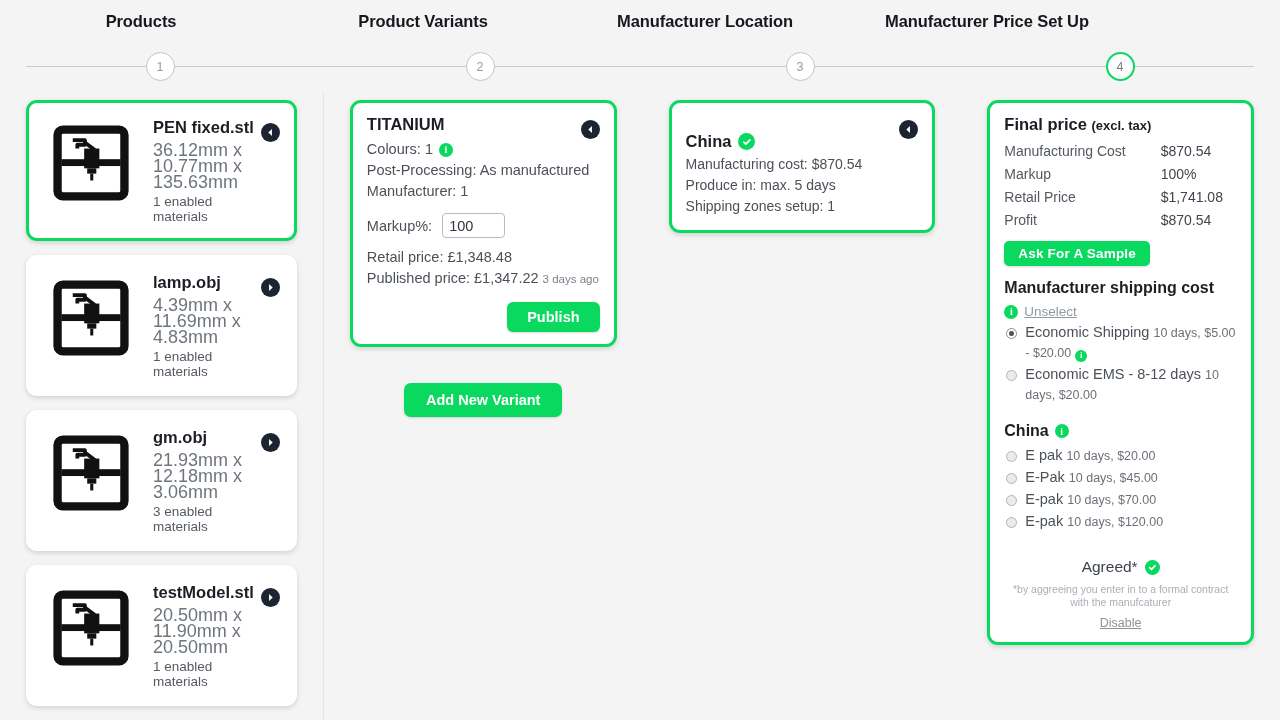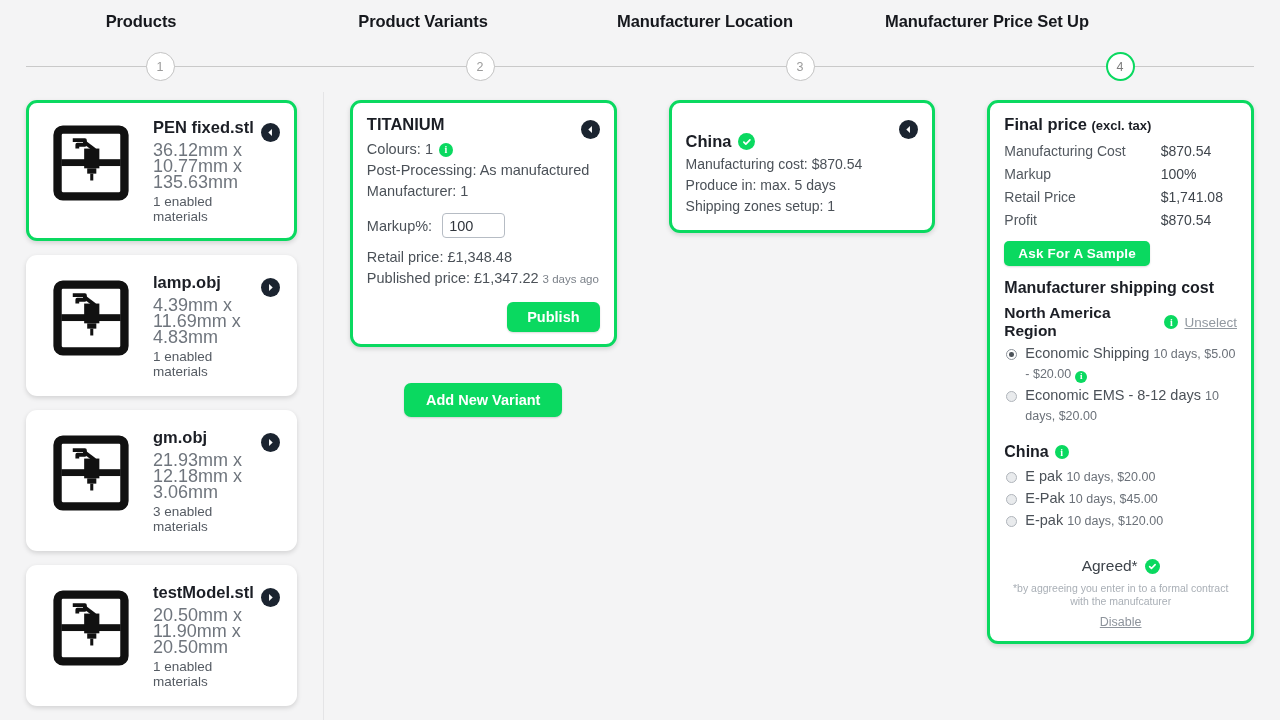--- a/index.html
+++ b/index.html
@@ -348,21 +348,20 @@
                 <td class="val">$870.54</td>
               </tr>
             </tbody>
         </table>
 
         <button class="btn-green btn-sample">Ask For A Sample</button>
 
         <div class="ship-head">Manufacturer shipping cost</div>
 
         <div class="region-row">
-          <span class="region-name">North America Region</span>
           <span class="badge-i">i</span>
           <span class="unselect-link">Unselect</span>
         </div>
 
         <div id="region-options">
             <div class="opt-row">
               <span class="radio checked"></span>
               <span class="opt-text"><span>Economic Shipping</span> <span class="opt-meta">10 days, $5.00 - $20.00</span> <span class="badge-i sm">i</span></span>
             </div>
             <div class="opt-row">
@@ -377,20 +376,24 @@
         </div>
 
         <div id="rest-options">
             <div class="opt-row">
               <span class="radio"></span>
               <span class="opt-text"><span>E pak</span> <span class="opt-meta">10 days, $20.00</span></span>
             </div>
             <div class="opt-row">
               <span class="radio"></span>
               <span class="opt-text"><span>E-Pak</span> <span class="opt-meta">10 days, $45.00</span></span>
+            </div>
+            <div class="opt-row">
+              <span class="radio"></span>
+              <span class="opt-text"><span>E-pak</span> <span class="opt-meta">10 days, $70.00</span></span>
             </div>
             <div class="opt-row">
               <span class="radio"></span>
               <span class="opt-text"><span>E-pak</span> <span class="opt-meta">10 days, $120.00</span></span>
             </div>
           </div>
 
         <div class="agreed-row">
           <span class="agreed-text">Agreed*</span>
           <span class="badge-check sm">

